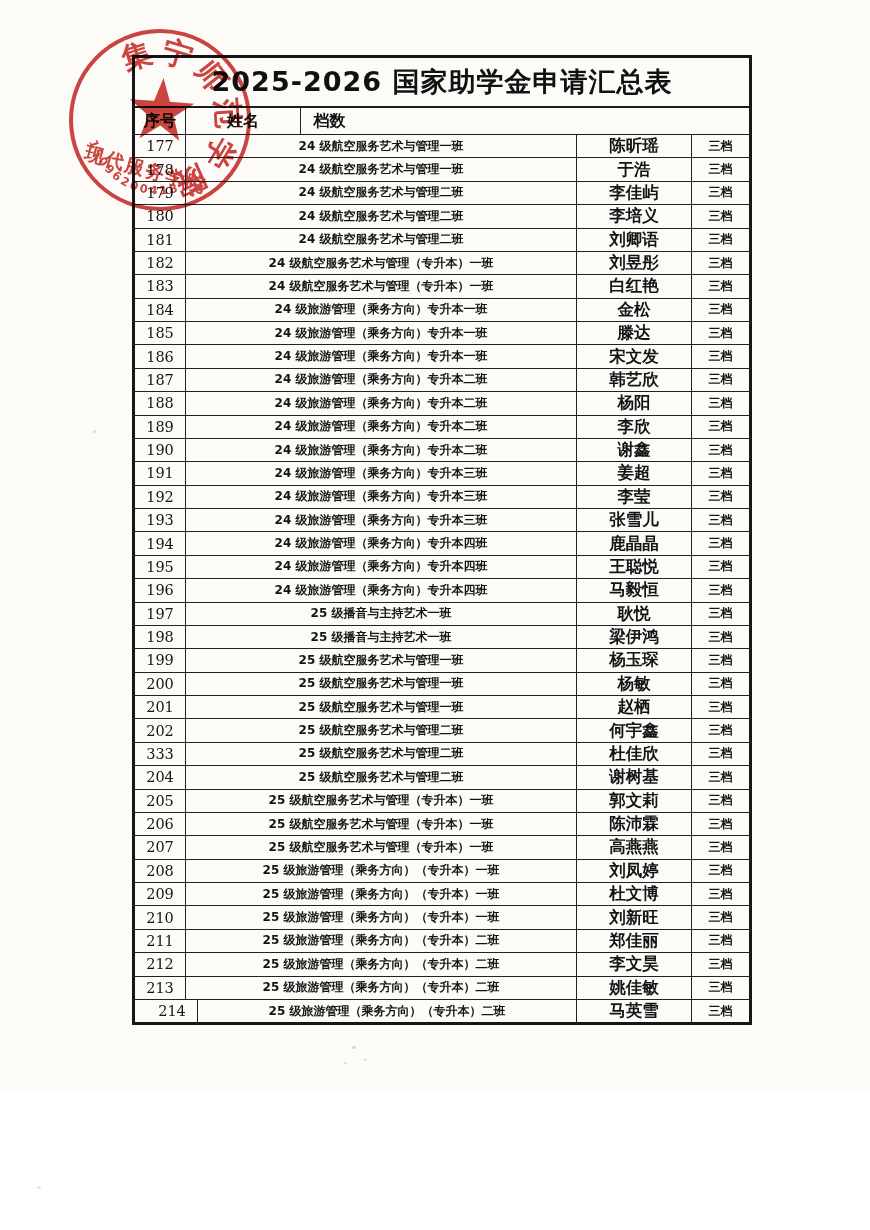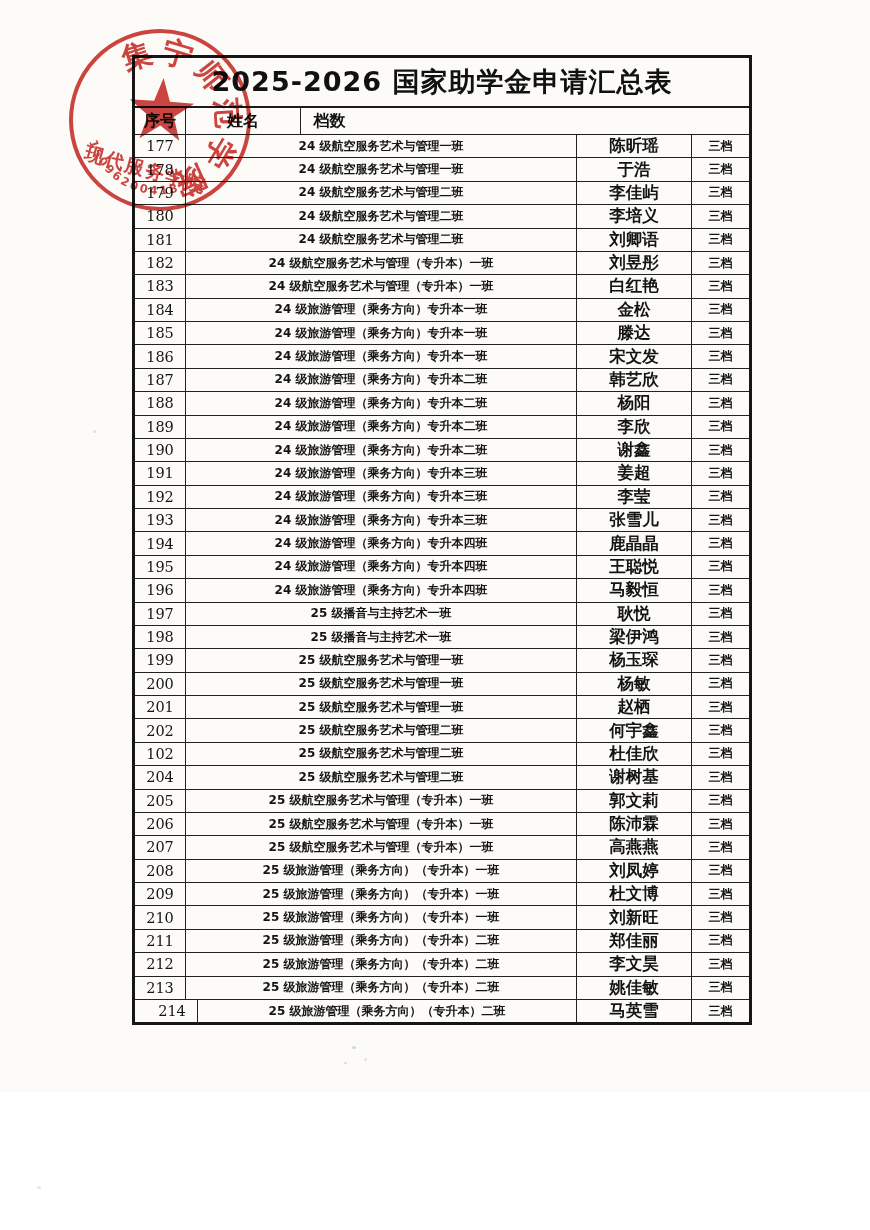--- a/index.html
+++ b/index.html
@@ -261,21 +261,21 @@
         </div>
 
         <div class="row">
           <div class="cell c-no">202</div>
           <div class="cell c-cls">25 级航空服务艺术与管理二班</div>
           <div class="cell c-name">何宇鑫</div>
           <div class="cell c-tier">三档</div>
         </div>
 
         <div class="row">
-          <div class="cell c-no">102</div>
+          <div class="cell c-no">333</div>
           <div class="cell c-cls">25 级航空服务艺术与管理二班</div>
           <div class="cell c-name">杜佳欣</div>
           <div class="cell c-tier">三档</div>
         </div>
 
         <div class="row">
           <div class="cell c-no">204</div>
           <div class="cell c-cls">25 级航空服务艺术与管理二班</div>
           <div class="cell c-name">谢树基</div>
           <div class="cell c-tier">三档</div>

